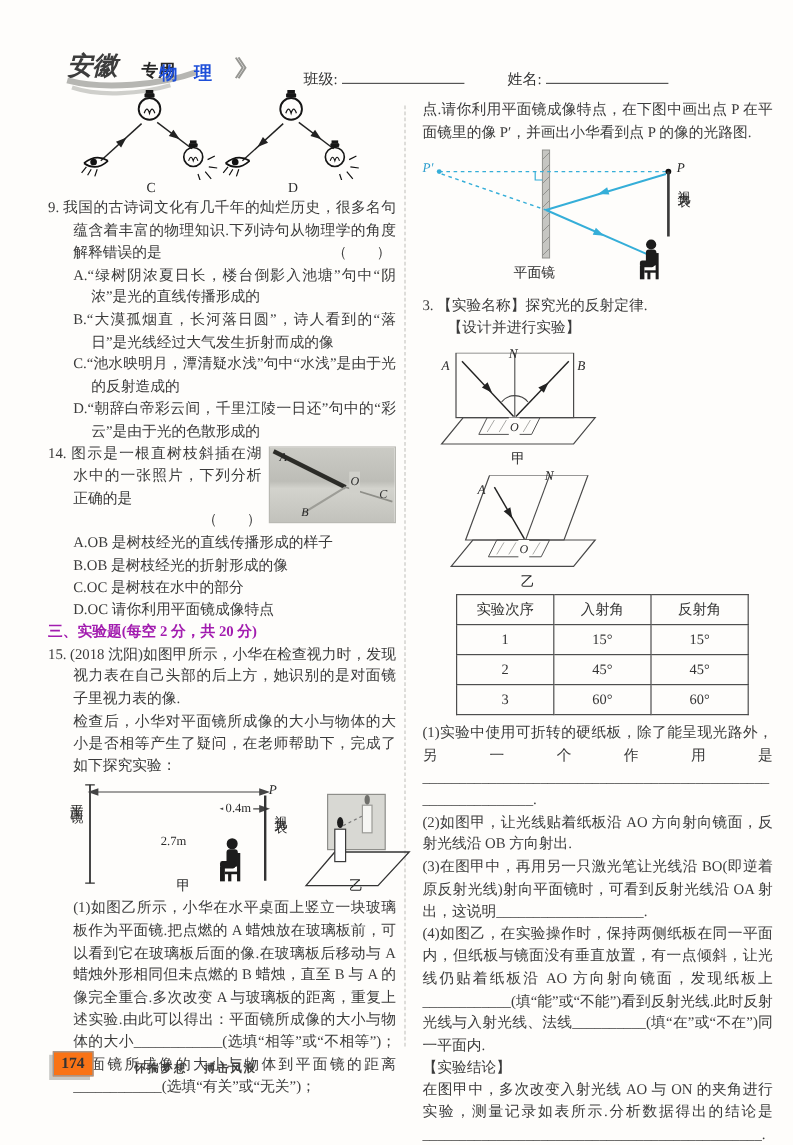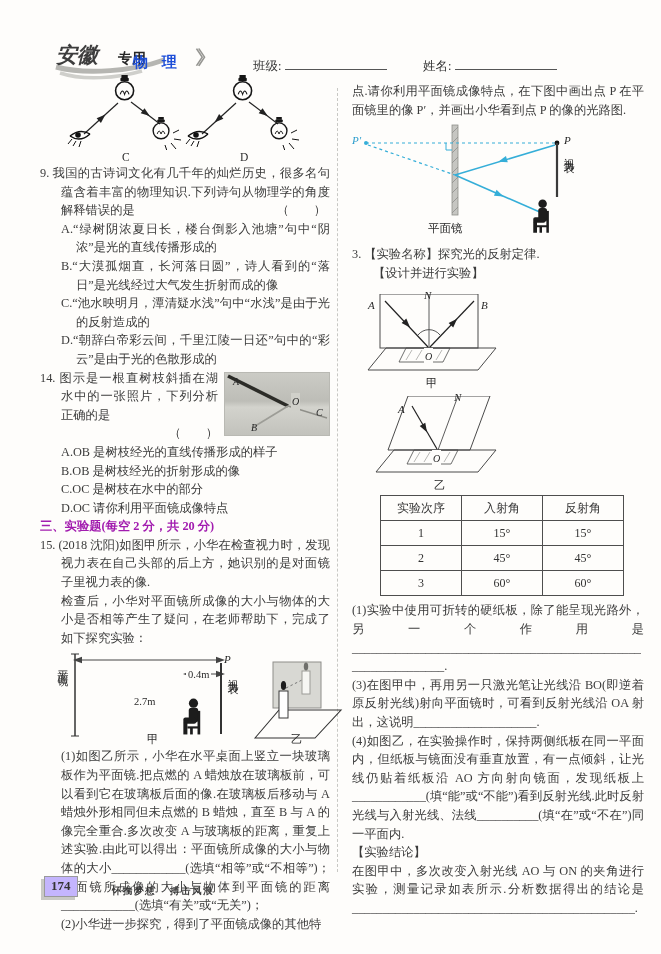--- a/index.html
+++ b/index.html
@@ -36,21 +36,21 @@
   
   .photo{float:right;width:104px;height:62px;position:relative;margin:3px 0 4px 6px;border:1px solid #b9b9b3;}
   .bracket-line{text-align:right;padding-right:26px;}
   .q14-opts{clear:both;}
   
   table.exp{border-collapse:collapse;margin:5px 0 5px 28px;}
   table.exp th,table.exp td{border:1px solid #4e4e4e;width:74px;height:24px;text-align:center;
      font-weight:normal;font-size:12px;padding:0 3px;color:#333;}
   
   .pagetab{position:absolute;left:44px;top:876px;font-size:13px;font-weight:bold;color:#333;
-     border:1px solid #9a9a9a;padding:0 6px;background:#c4b5fd;box-shadow:-3px 3px 0 #c9c9c5;}
+     border:1px solid #9a9a9a;padding:0 6px;background:#f97316;box-shadow:-3px 3px 0 #c9c9c5;}
   .slogan{position:absolute;left:112px;top:882px;font-size:9.5px;font-weight:bold;color:#3c3c3c;letter-spacing:1.5px;}
   .slogan span{margin-right:14px;}
 </style>
 </head>
 <body>
 
 <svg width="0" height="0" style="position:absolute" aria-hidden="true">
   <defs>
     <path id="sym-arrow" d="M6,0 L-3,-3.2 L-3,3.2 Z"></path>
     <g id="sym-person">
@@ -213,21 +213,20 @@
       <span class="flabel vtext" style="left:2px;top:12px;">平面镜</span>
       <span class="flabel" style="left:76px;top:3px;background:#fefdfb;padding:0 3px;font-size:10.5px;margin-top:40px;">2.7m</span>
       <span class="flabel" style="left:131px;top:16px;background:#fefdfb;padding:0 2px;font-size:10.5px;">0.4m</span>
       <span class="flabel it" style="left:169px;top:0;">P</span>
       <span class="flabel vtext" style="left:172px;top:20px;">视力表</span>
       <span class="flabel figcap" style="left:92px;top:80px;">甲</span>
       <span class="flabel figcap" style="left:236px;top:80px;">乙</span>
     </div>
 
     <div class="para">(1)如图乙所示，小华在水平桌面上竖立一块玻璃板作为平面镜.把点燃的 A 蜡烛放在玻璃板前，可以看到它在玻璃板后面的像.在玻璃板后移动与 A 蜡烛外形相同但未点燃的 B 蜡烛，直至 B 与 A 的像完全重合.多次改变 A 与玻璃板的距离，重复上述实验.由此可以得出：平面镜所成像的大小与物体的大小____________(选填“相等”或“不相等”)；平面镜所成像的大小与物体到平面镜的距离____________(选填“有关”或“无关”)；</div>
-    <div class="para">(2)小华进一步探究，得到了平面镜成像的其他特</div>
   </div>
 </div>
 
 <div class="col-right">
 
   <div class="para">点.请你利用平面镜成像特点，在下图中画出点 P 在平面镜里的像 P′，并画出小华看到点 P 的像的光路图.</div>
 
   <div class="fig" style="height:120px;margin:4px 0 2px 0;">
     <svg width="290" height="114" viewBox="0 0 290 114">
       <g>
@@ -314,20 +313,21 @@
       </tr>
       <tr>
         <td>3</td>
         <td>60°</td>
         <td>60°</td>
       </tr>
     </tbody>
       </table>
 
     <div class="para">(1)实验中使用可折转的硬纸板，除了能呈现光路外，另一个作用是______________________________________________________________.</div>
+    <div class="para">(2)如图甲，让光线贴着纸板沿 AO 方向射向镜面，反射光线沿 OB 方向射出.</div>
     <div class="para">(3)在图甲中，再用另一只激光笔让光线沿 BO(即逆着原反射光线)射向平面镜时，可看到反射光线沿 OA 射出，这说明____________________.</div>
     <div class="para">(4)如图乙，在实验操作时，保持两侧纸板在同一平面内，但纸板与镜面没有垂直放置，有一点倾斜，让光线仍贴着纸板沿 AO 方向射向镜面，发现纸板上____________(填“能”或“不能”)看到反射光线.此时反射光线与入射光线、法线__________(填“在”或“不在”)同一平面内.</div>
     <div class="para">【实验结论】</div>
     <div class="para">在图甲中，多次改变入射光线 AO 与 ON 的夹角进行实验，测量记录如表所示.分析数据得出的结论是______________________________________________.</div>
 
   </div>
 </div>
 
 <div class="pagetab">174</div>
 <div class="slogan">

